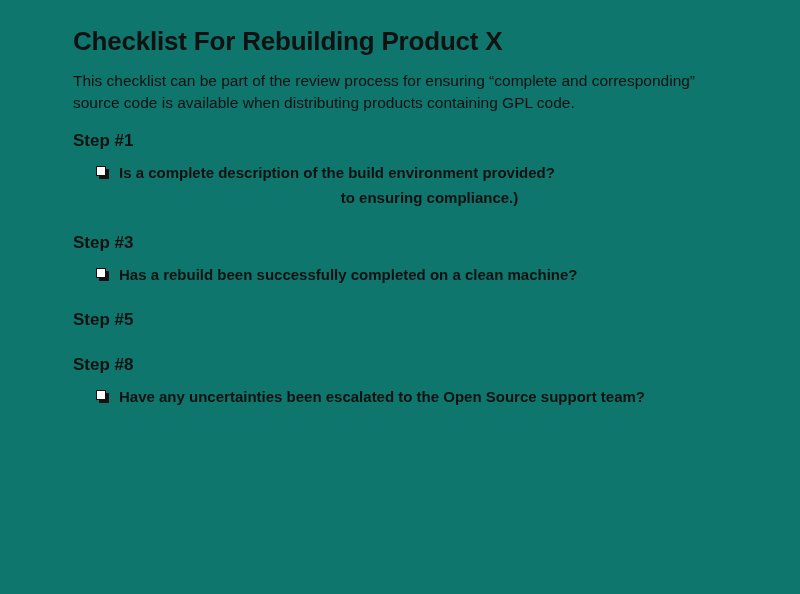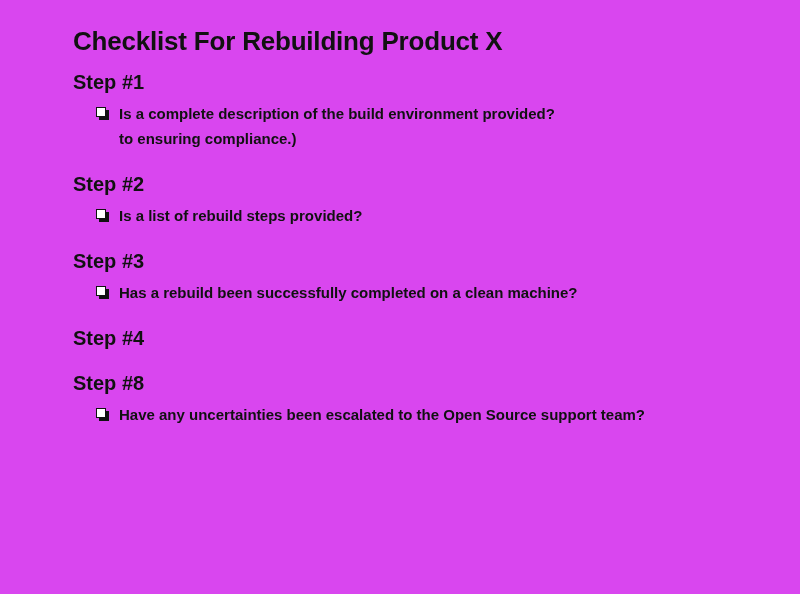--- a/index.html
+++ b/index.html
@@ -13,21 +13,21 @@
     font-family: "Liberation Sans", sans-serif;
     color: #111111;
     overflow: hidden;
     -webkit-font-smoothing: antialiased;
   }
 
   .slide {
     position: relative;
     width: 800px;
     height: 594px;
-    background: #d946ef;
+    background: #0f766e;
     box-sizing: border-box;
     padding: 26px 60px 0 73px;
   }
 
   .doc-title {
     font-size: 26px;
     font-weight: bold;
     line-height: 30px;
     letter-spacing: -0.2px;
     margin: 0 0 14px 0;
@@ -41,21 +41,21 @@
     margin: 0 0 16px 0;
     max-width: 660px;
     color: #111111;
   }
 
   .step-block {
     margin: 0 0 0 0;
   }
 
   .step-heading {
-    font-size: 20px;
+    font-size: 17px;
     font-weight: bold;
     line-height: 24px;
     margin: 0 0 7px 0;
     color: #111111;
   }
 
   .step-block + .step-block {
     margin-top: 21px;
   }
 
@@ -100,76 +100,66 @@
   }
   .check-text .line-main {
     display: block;
   }
   .check-text .line-cont-a {
     display: block;
     padding-left: 5px;
   }
   .check-text .line-cont-b {
     display: block;
+    text-align: center;
   }
 
   .spacer-bottom {
     height: 6px;
   }
 </style>
 </head>
 <body>
 
 <div class="slide">
 
   <h1 class="doc-title">Checklist For Rebuilding Product X</h1>
 
+  <p class="intro">This checklist can be part of the review process for ensuring “complete and corresponding” source code is available when distributing products containing GPL code.</p>
 
   <div class="step-block">
     <h2 class="step-heading">Step #1</h2>
     <div class="check-item">
       <span class="check-box-icon">
         <span class="sq-shadow"></span>
         <span class="sq-outline"></span>
       </span>
       <span class="check-text">
         <span class="line-main">Is a complete description of the build environment provided?</span>
         <span class="line-cont-b">to ensuring compliance.)</span>
       </span>
     </div>
   </div>
 
-  <div class="step-block">
-    <h2 class="step-heading">Step #2</h2>
-    <div class="check-item">
-      <span class="check-box-icon">
-        <span class="sq-shadow"></span>
-        <span class="sq-outline"></span>
-      </span>
-      <span class="check-text">
-        <span class="line-main">Is a list of rebuild steps provided?</span>
-      </span>
-    </div>
-  </div>
 
   <div class="step-block">
     <h2 class="step-heading">Step #3</h2>
     <div class="check-item">
       <span class="check-box-icon">
         <span class="sq-shadow"></span>
         <span class="sq-outline"></span>
       </span>
       <span class="check-text">
         <span class="line-main">Has a rebuild been successfully completed on a clean machine?</span>
       </span>
     </div>
   </div>
 
   <div class="step-block">
-    <h2 class="step-heading">Step #4</h2>
+    <h2 class="step-heading">Step #5</h2>
   </div>
 
   <div class="step-block">
     <h2 class="step-heading">Step #8</h2>
     <div class="check-item">
       <span class="check-box-icon">
         <span class="sq-shadow"></span>
         <span class="sq-outline"></span>
       </span>
       <span class="check-text">

